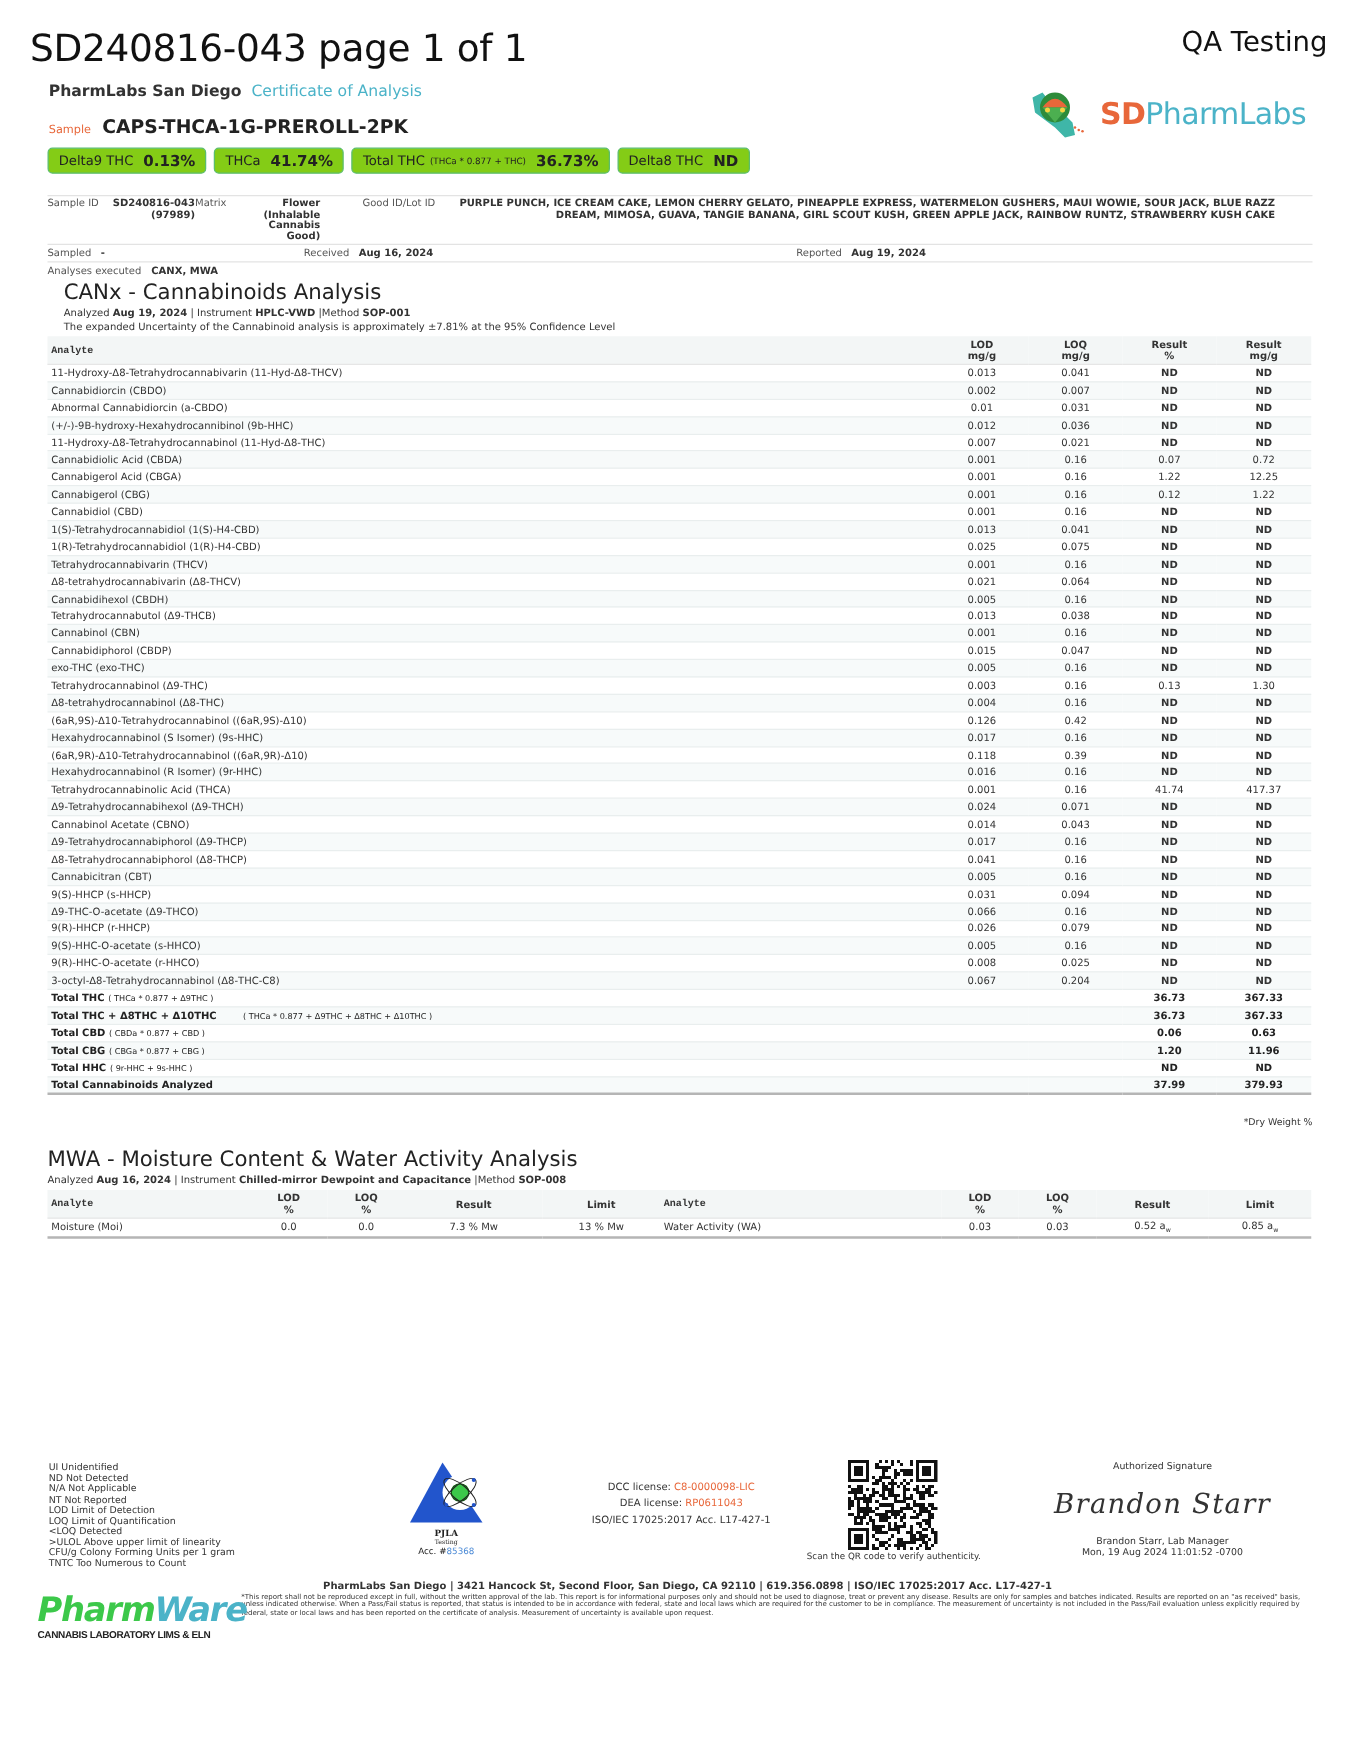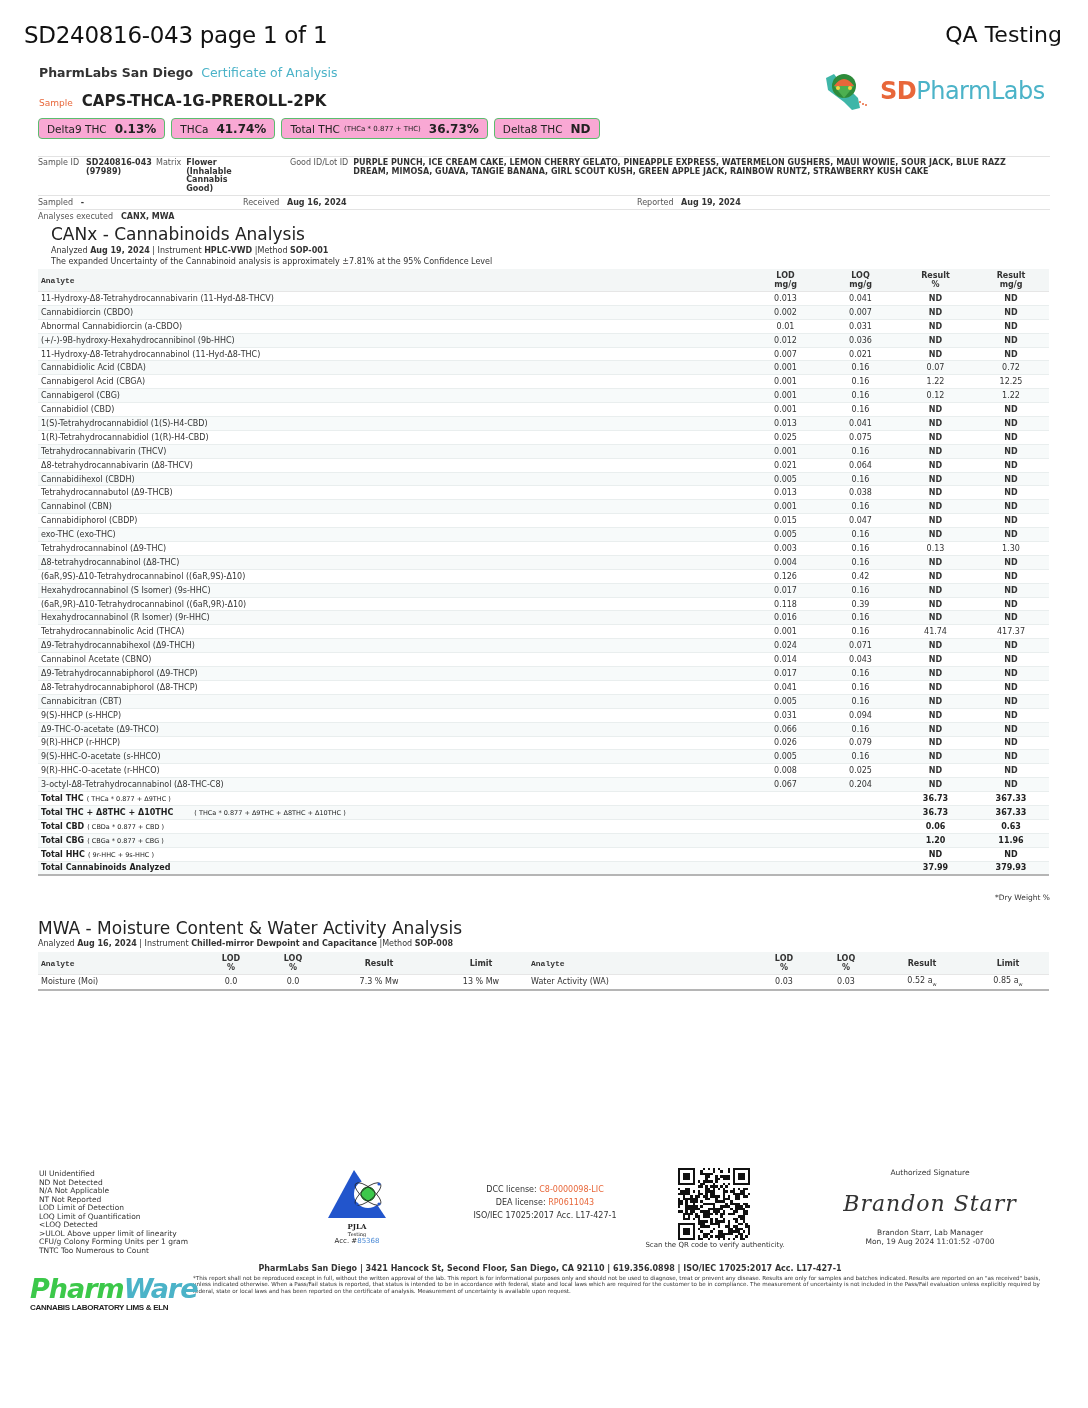--- a/index.html
+++ b/index.html
@@ -1,41 +1,41 @@
 <!DOCTYPE html>
 <html><head>
 <meta charset="utf-8">
 <style>
   * { box-sizing: border-box; margin: 0; padding: 0; }
   html, body { width: 1088px; height: 1408px; background: #fff; }
   body { font-family: "DejaVu Sans", sans-serif; color: #222; position: relative; overflow: hidden; }
   .abs { position: absolute; }
-  #doc-title { left: 24px; top: 22px; font-size: 23px; color: #111; letter-spacing: -0.3px; }
+  #doc-title { left: 24px; top: 22px; font-size: 30px; color: #111; letter-spacing: -0.3px; }
   #qa-title { right: 26px; top: 22px; font-size: 22px; color: #111; }
   #lab-line { left: 39px; top: 65px; font-size: 12.5px; }
   #lab-line .lab { font-weight: bold; color: #333; }
   #lab-line .coa { color: #4bb3c8; margin-left: 4px; }
   #sample-line { left: 39px; top: 91px; }
   #sample-line .lbl { font-size: 9px; color: #e8673a; margin-right: 4px; }
   #sample-line .val { font-size: 15px; font-weight: bold; color: #222; }
   #badges { left: 38px; top: 118px; display: flex; gap: 6px; }
-  .badge { background: #f9a8d4; border: 1px solid #5bbd6e; border-radius: 4px; height: 21px; padding: 0 8px; display: flex; align-items: center; font-size: 10.5px; color: #222; white-space: nowrap; }
+  .badge { background: #84cc16; border: 1px solid #5bbd6e; border-radius: 4px; height: 21px; padding: 0 8px; display: flex; align-items: center; font-size: 10.5px; color: #222; white-space: nowrap; }
   .badge .bv { font-weight: bold; font-size: 12px; margin-left: 8px; }
   .badge .bf { font-size: 7px; margin-left: 4px; }
   #logo { left: 820px; top: 66px; width: 230px; height: 50px; display: flex; align-items: center; }
   #logo .mark { width: 52px; height: 46px; position: relative; }
   #logo .word { font-size: 24px; margin-left: 8px; letter-spacing: -0.5px; }
   #logo .sd { color: #e8673a; font-weight: bold; }
   #logo .ph { color: #4bb3c8; }
 
   #meta { left: 38px; top: 156px; width: 1012px; font-size: 8px; color: #333; }
   .meta-row { border-top: 1px solid #e3e3e3; display: flex; padding: 2px 0; }
   .meta-row:last-child { border-bottom: none; }
   .meta-row .k { color: #555; margin-right: 5px; }
-  .meta-row .v { font-weight: bold; }
+  .meta-row .v { font-weight: bold; text-align: right; }
 
   .section-title { font-size: 17px; color: #222; }
   .section-sub { font-size: 8px; color: #333; }
   .section-sub b { font-weight: bold; }
 
   table.res { border-collapse: collapse; width: 1011px; font-size: 8px; }
   table.res th { font-weight: bold; color: #333; background: #f3f6f6; padding: 2px 3px; text-align: center; line-height: 9px; border-bottom: 1px solid #e6e6e6; }
   table.res th.an { text-align: left; font-family: Liberation Mono, monospace; }
   table.res td { padding: 0 3px; height: 13.9px; text-align: center; border-bottom: 1px solid #e9eeee; color: #333; }
   table.res tr:nth-child(even) td { background: #f7fafa; }

